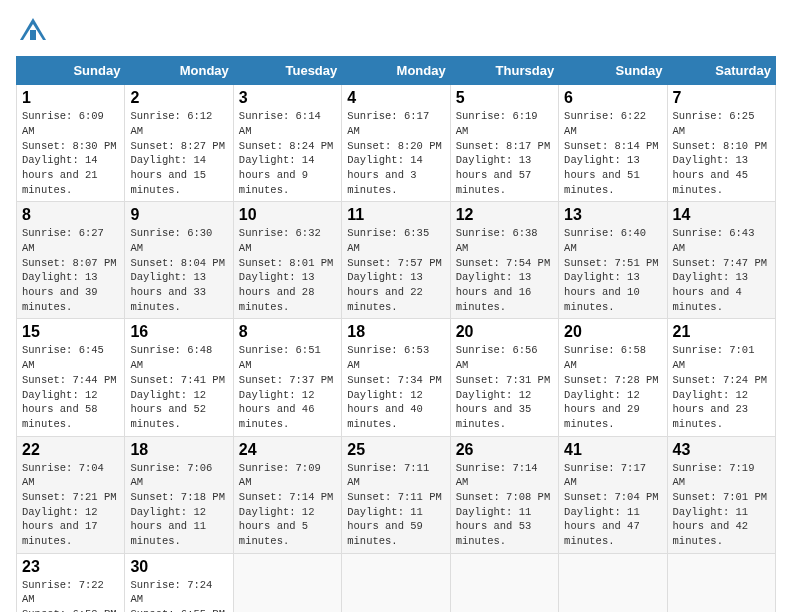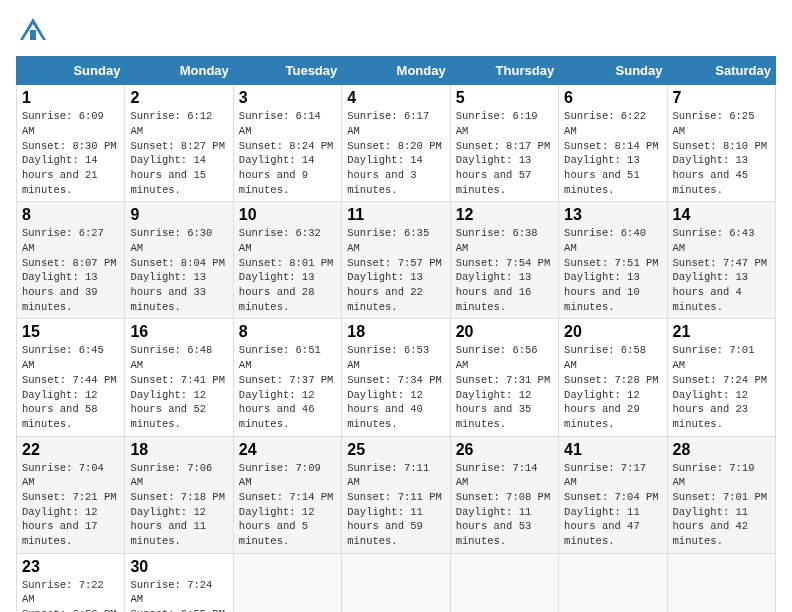--- a/index.html
+++ b/index.html
@@ -219,21 +219,21 @@
         </td>
         <td>
           <span class="day-num">26</span>
           <div class="day-detail">Sunrise: 7:14 AM<br>Sunset: 7:08 PM<br>Daylight: 11 hours and 53 minutes.</div>
         </td>
         <td>
           <span class="day-num">41</span>
           <div class="day-detail">Sunrise: 7:17 AM<br>Sunset: 7:04 PM<br>Daylight: 11 hours and 47 minutes.</div>
         </td>
         <td>
-          <span class="day-num">28</span>
+          <span class="day-num">43</span>
           <div class="day-detail">Sunrise: 7:19 AM<br>Sunset: 7:01 PM<br>Daylight: 11 hours and 42 minutes.</div>
         </td>
       </tr>
       <tr>
         <td>
           <span class="day-num">23</span>
           <div class="day-detail">Sunrise: 7:22 AM<br>Sunset: 6:58 PM<br>Daylight: 11 hours and 36 minutes.</div>
         </td>
         <td>
           <span class="day-num">30</span>

